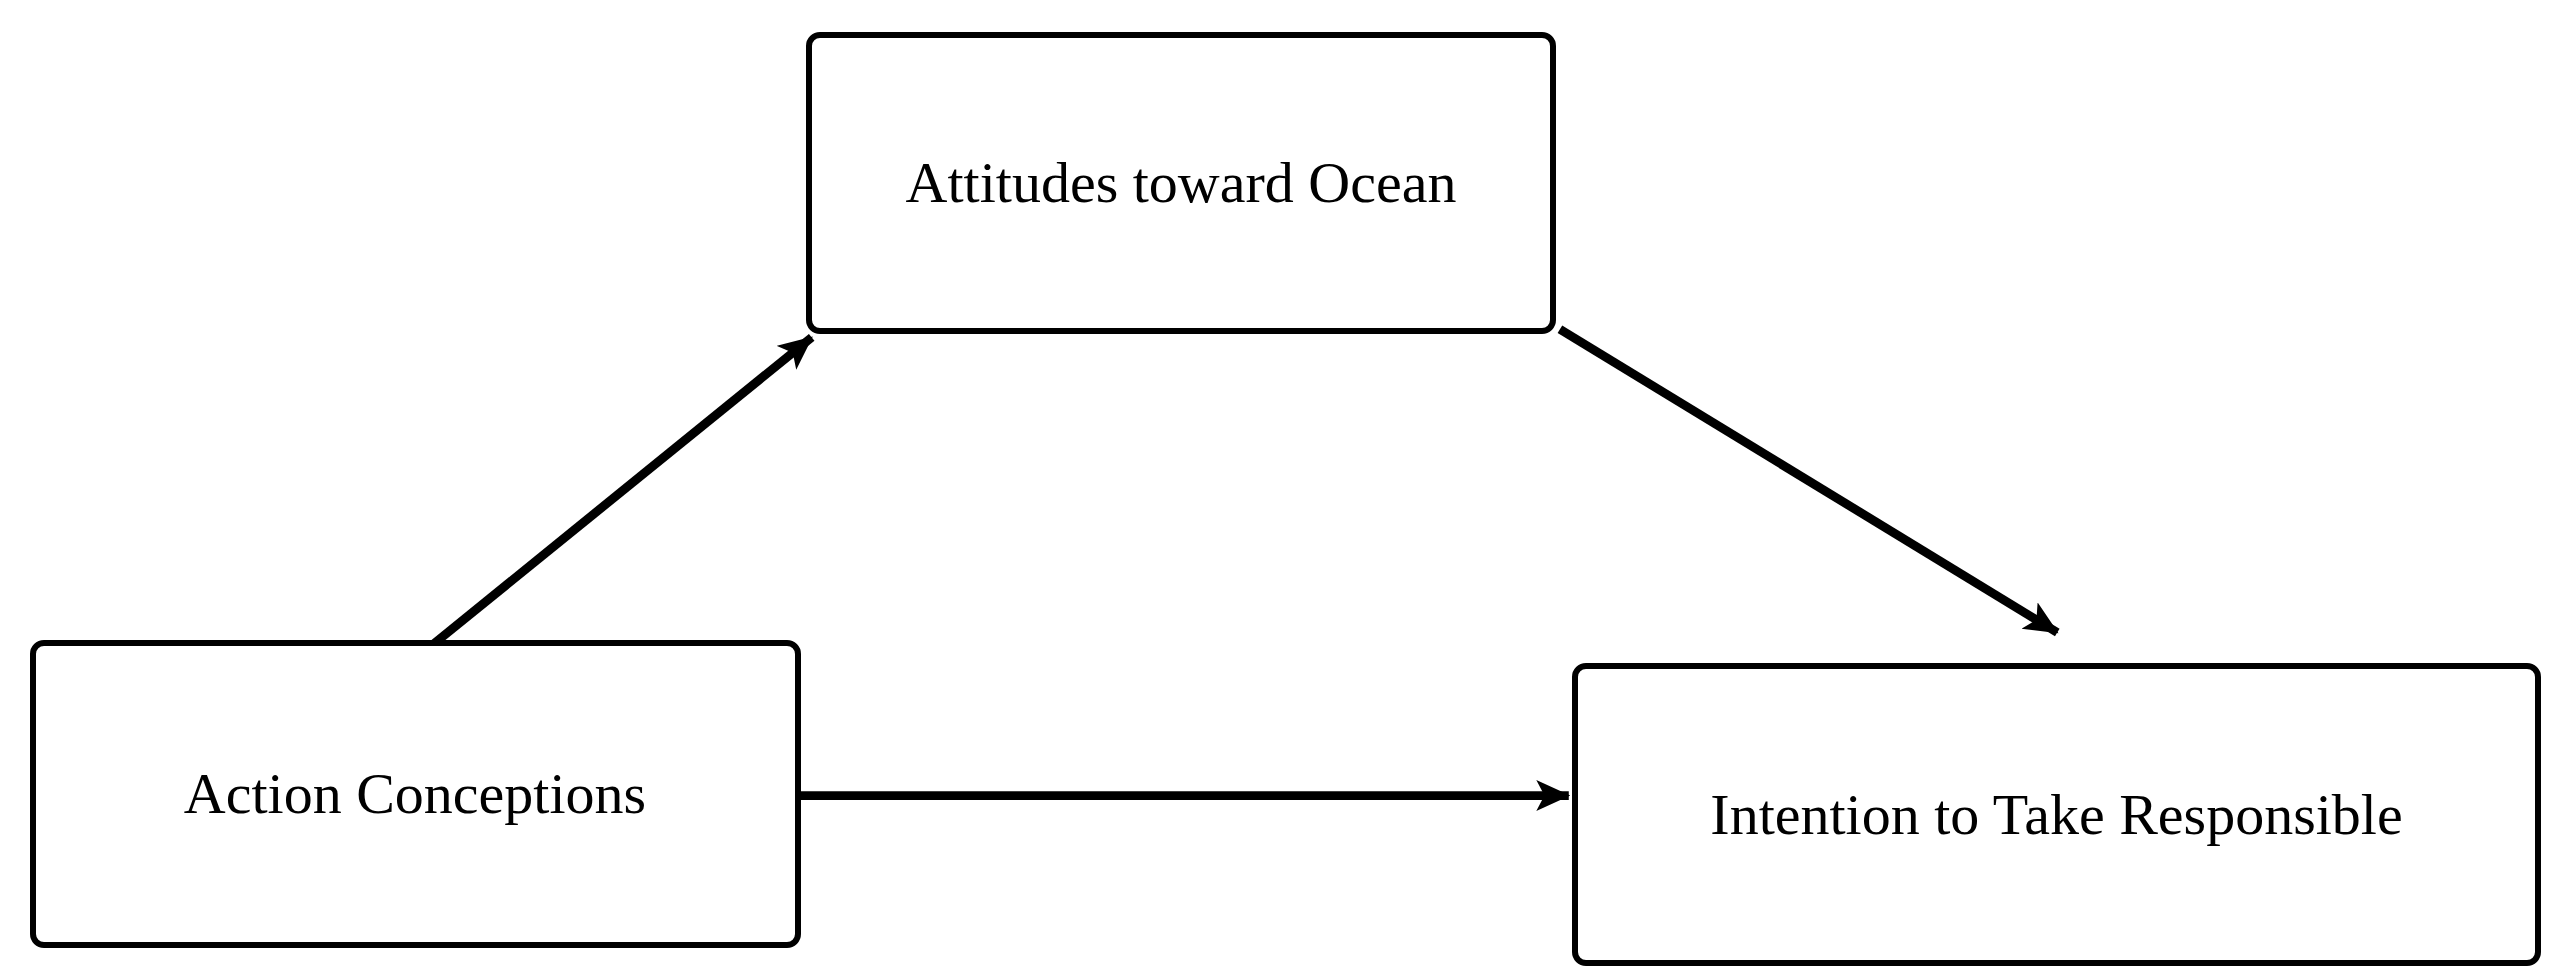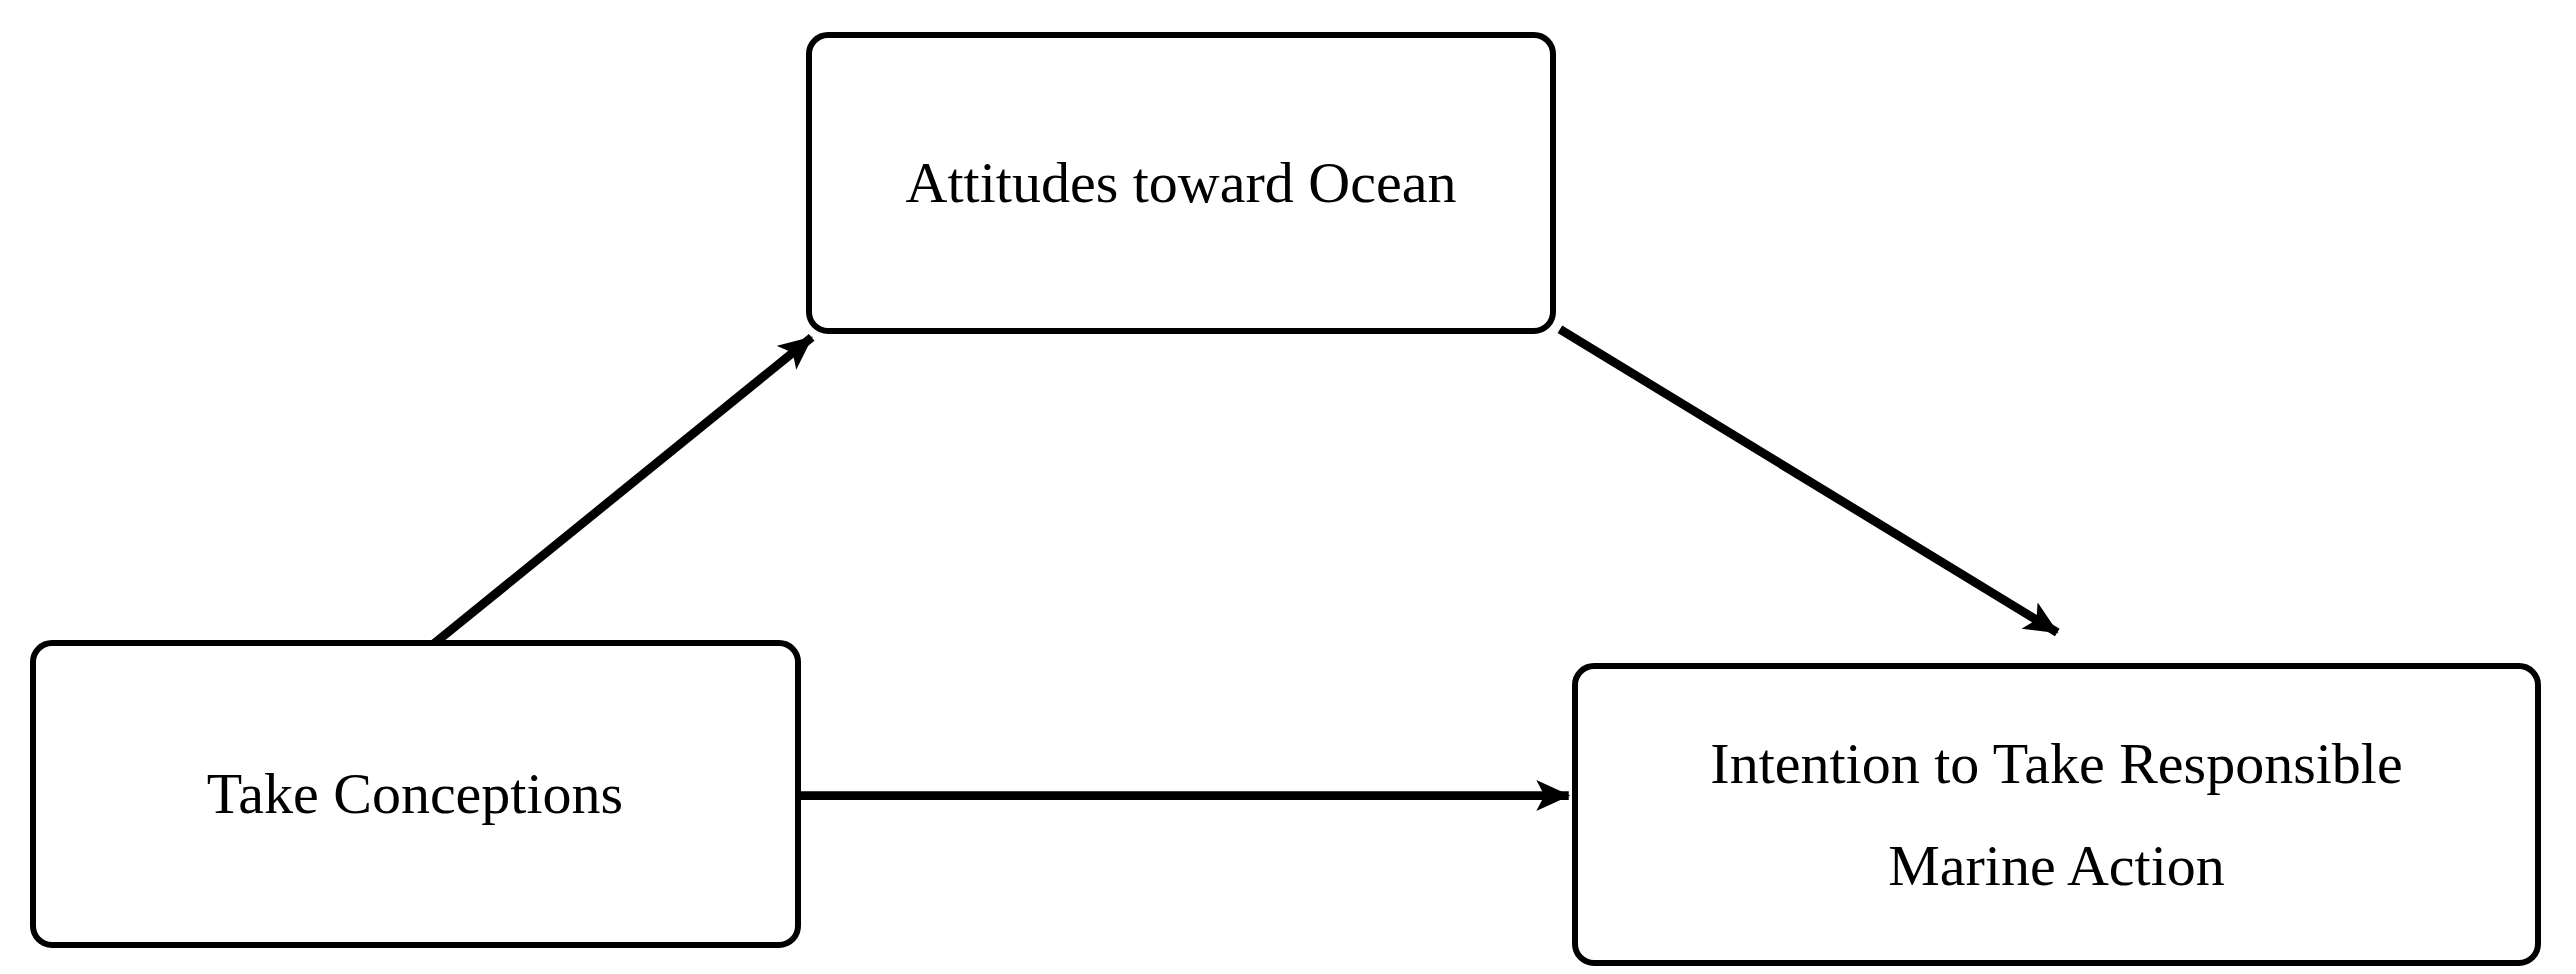--- a/index.html
+++ b/index.html
@@ -12,21 +12,21 @@
     width: 2576px;
     height: 975px;
     background: #ffffff;
     font-family: "Liberation Serif", "DejaVu Serif", serif;
     overflow: hidden;
   }
   .node {
     position: absolute;
     box-sizing: border-box;
     border: 6.6px solid #000000;
-    border-radius: 22px;
+    border-radius: 14px;
     background: #ffffff;
     display: flex;
     align-items: center;
     justify-content: center;
     text-align: center;
     color: #000000;
     font-size: 58px;
     line-height: 1.75;
   }
   #mediator-box {
@@ -63,24 +63,23 @@
     <line x1="566" y1="890" x2="1100" y2="457" stroke="#000000" stroke-width="12" marker-end="url(#stealth-arrowhead)"></line>
     <line x1="2114" y1="446" x2="2788" y2="857" stroke="#000000" stroke-width="12" marker-end="url(#stealth-arrowhead)"></line>
     <line x1="1085" y1="1078" x2="2126" y2="1078" stroke="#000000" stroke-width="12" marker-end="url(#stealth-arrowhead)"></line>
   </svg>
 
   <div class="node" id="mediator-box">
     <span class="label">Attitudes toward Ocean</span>
   </div>
 
   <div class="node" id="predictor-box">
-    <span class="label">Take Conceptions</span>
+    <span class="label">Action Conceptions</span>
   </div>
 
   <div class="node" id="outcome-box">
     <span>
       <span class="label">Intention to Take Responsible</span>
-      <span class="label">Marine Action</span>
     </span>
   </div>
 
 </div>
 
 
 </body></html>

